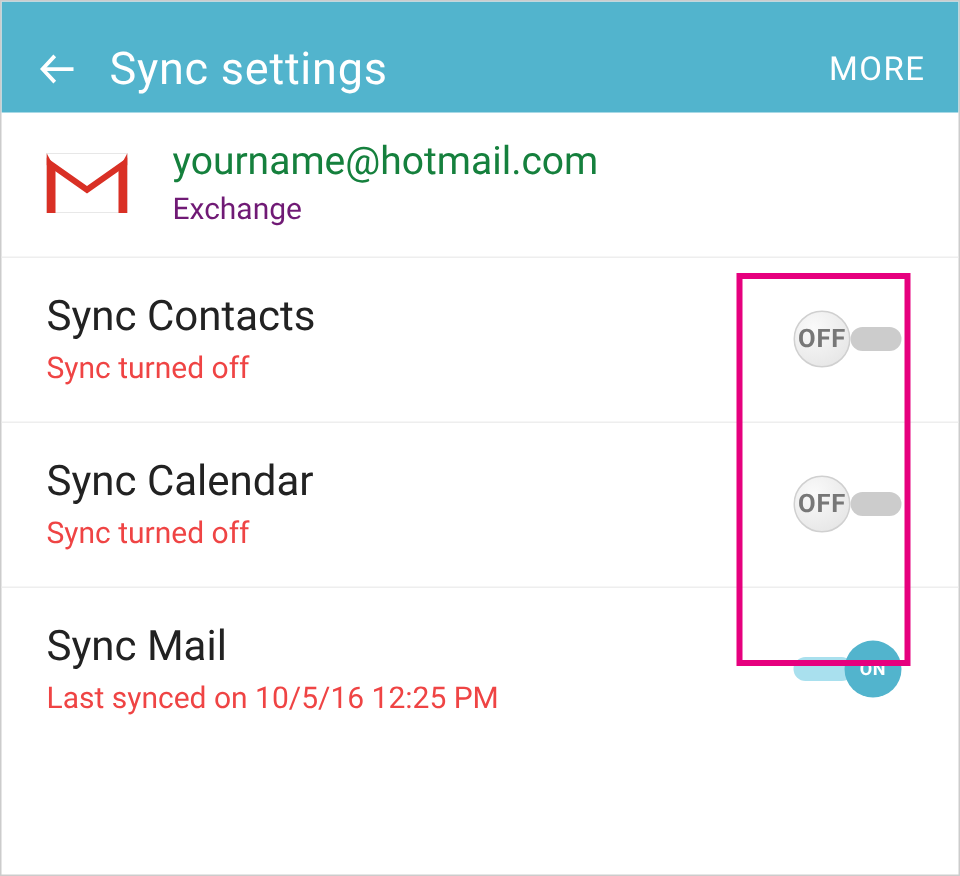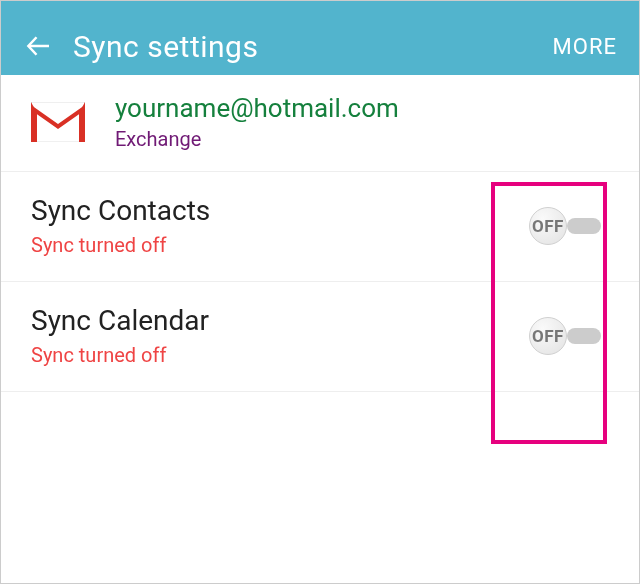--- a/index.html
+++ b/index.html
@@ -193,15 +193,25 @@
     <div class="row-text">
       <div class="row-title">Sync Calendar</div>
       <div class="row-sub">Sync turned off</div>
     </div>
     <div class="toggle-off">
       <div class="track"></div>
       <div class="knob">OFF</div>
     </div>
   </div>
 
+  <div class="row" style="border-bottom:none;">
+    <div class="row-text">
+      <div class="row-title">Sync Mail</div>
+      <div class="row-sub">Last synced on 10/5/16 12:25 PM</div>
+    </div>
+    <div class="toggle-on">
+      <div class="track"></div>
+      <div class="knob">ON</div>
+    </div>
+  </div>
 
   <div class="highlight-box" style="top: 10px; left: 490px; width: 116px; height: 262px;"></div>
 </div>
 
 </body></html>

